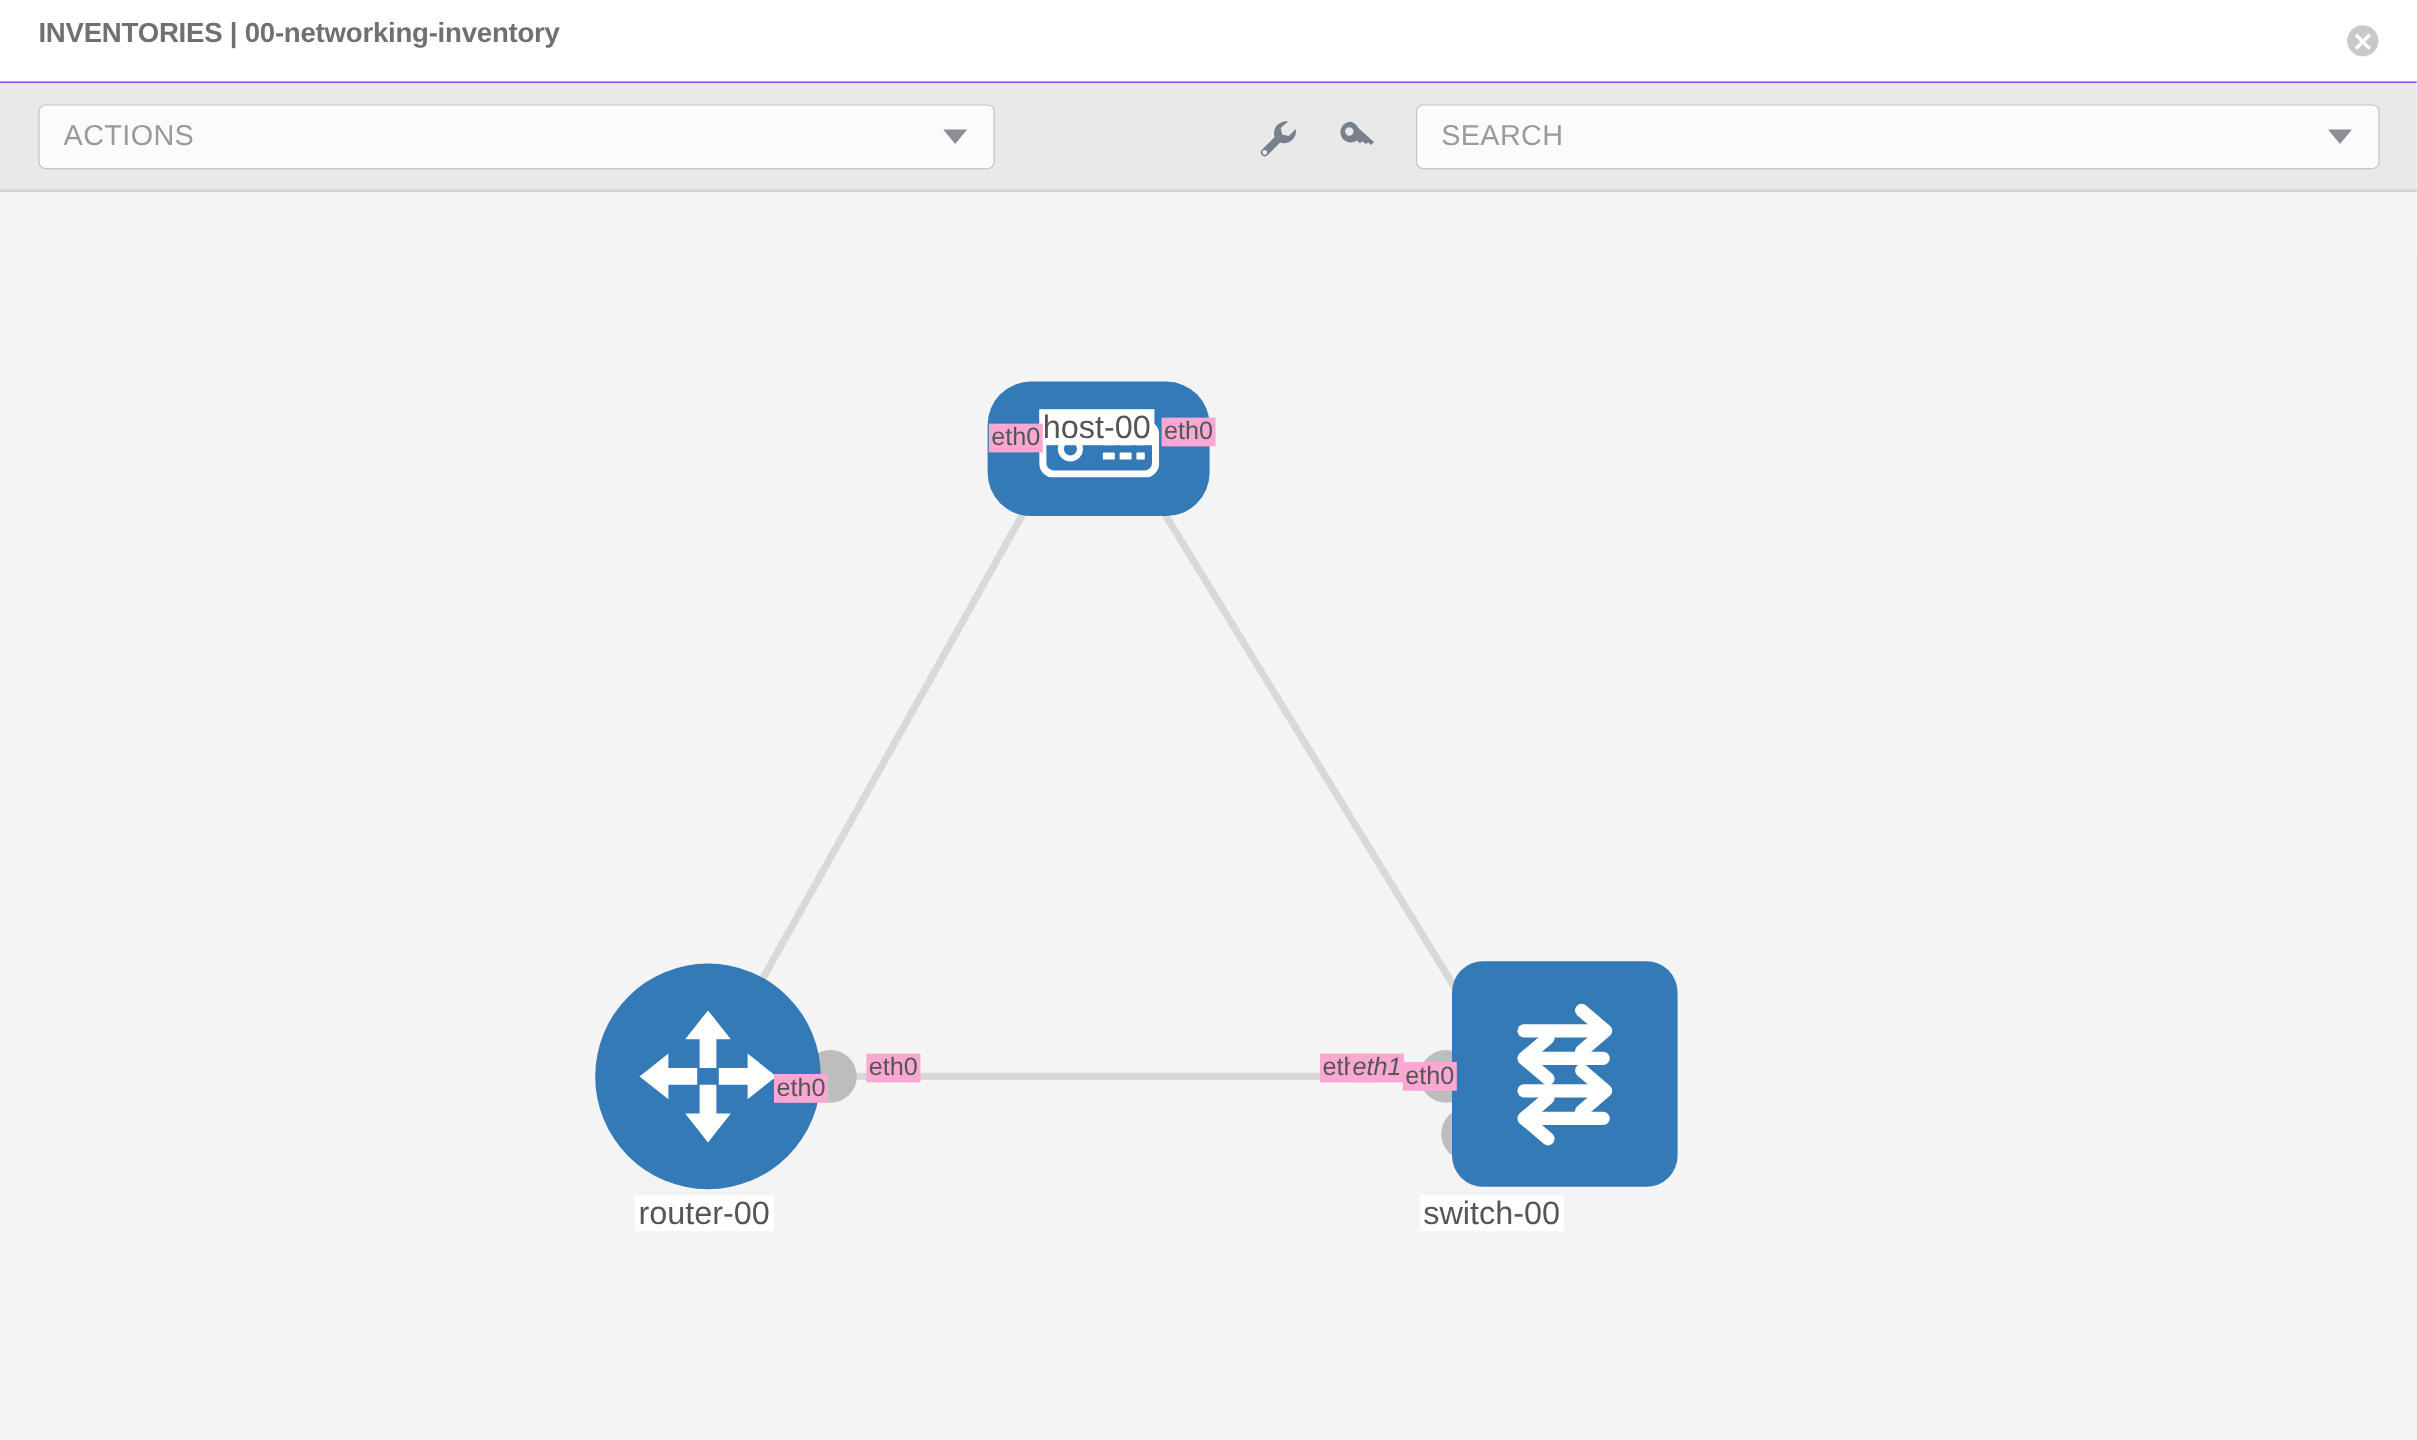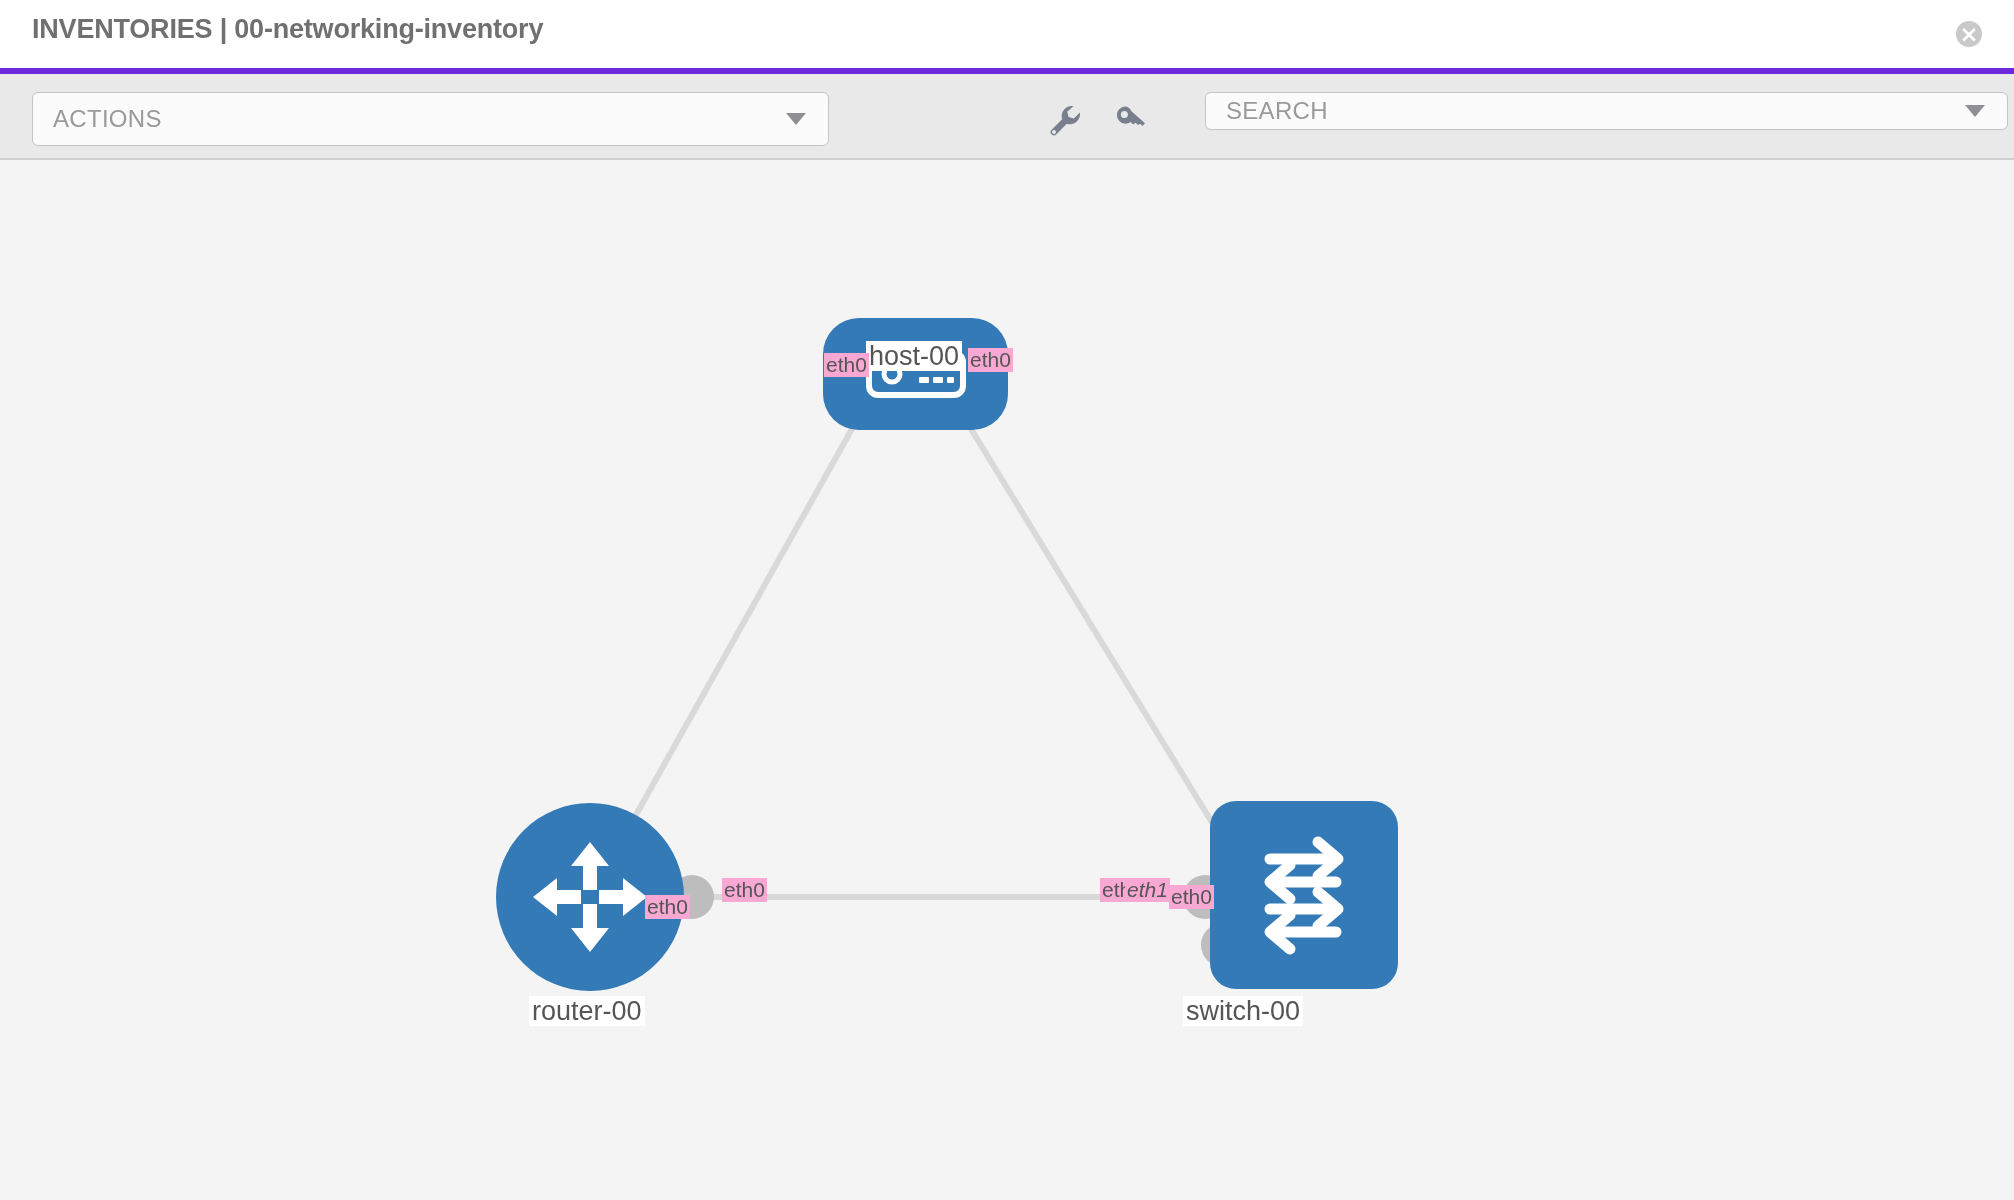--- a/index.html
+++ b/index.html
@@ -14,52 +14,52 @@
   #app { position: relative; width: 2014px; height: 1200px; }
 
   
   .header {
     position: absolute; left: 0; top: 0;
     width: 2014px; height: 68px;
     background: #ffffff;
   }
   .header-title {
     position: absolute; left: 32px; top: 14px;
-    font-size: 27px; font-weight: bold;
+    font-size: 23px; font-weight: bold;
     color: #707070;
     letter-spacing: -0.2px;
     font-stretch: condensed;
     white-space: nowrap;
   }
   .close-btn {
     position: absolute; right: 32px; top: 21px;
     width: 26px; height: 26px; border-radius: 50%;
     background: #c9c9c9;
     cursor: pointer;
   }
   .close-btn svg { display: block; }
 
   
   .toolbar {
     position: absolute; left: 0; top: 68px;
     width: 2014px; height: 92px;
     background: #e9e9e9;
-    border-top: 6px solid #6d28d9;
+    border-top: 1px solid #6d28d9;
     border-bottom: 2px solid #cfcfcf;
   }
   .select-box {
     position: absolute;
     background: #fbfbfb;
     border: 1px solid #c4c4c4;
     border-radius: 6px;
     display: flex; align-items: center;
     cursor: pointer;
   }
   .actions-select { left: 32px; top: 18px; width: 797px; height: 54px; }
-  .search-select  { left: 1180px; top: 18px; width: 803px; height: 38px; margin-left: 25px; }
+  .search-select  { left: 1180px; top: 18px; width: 803px; height: 54px; }
   .select-label {
     font-size: 24px; color: #9a9a9a;
     margin-left: 20px; letter-spacing: 0.3px;
     font-stretch: condensed; white-space: nowrap;
   }
   .caret {
     position: absolute; right: 22px; top: 50%;
     transform: translateY(-50%);
     width: 0; height: 0;
     border-left: 10px solid transparent;

